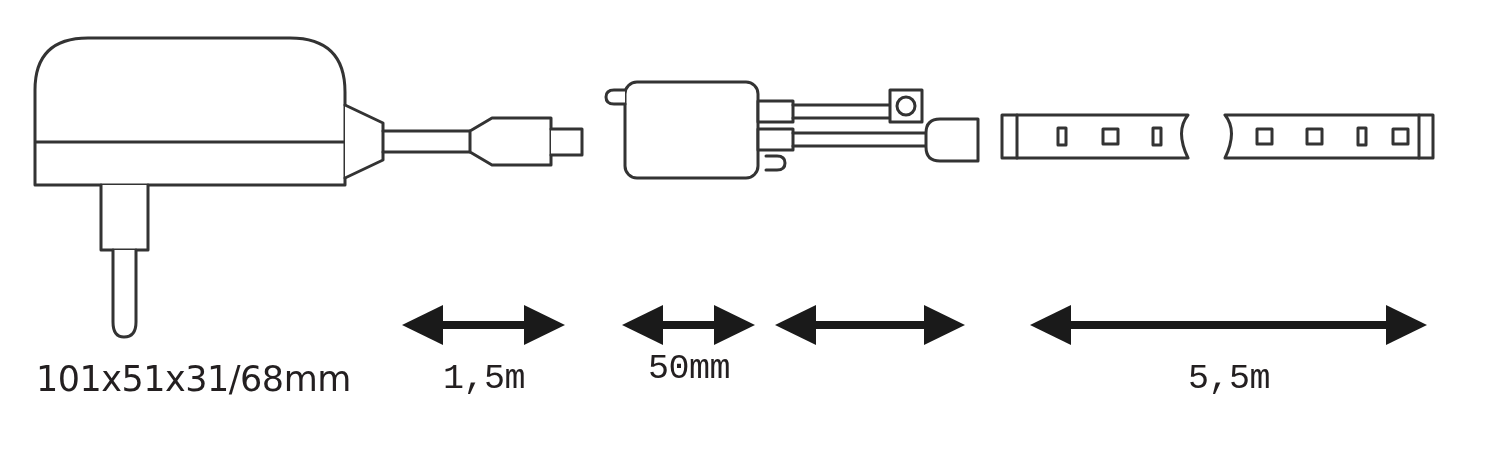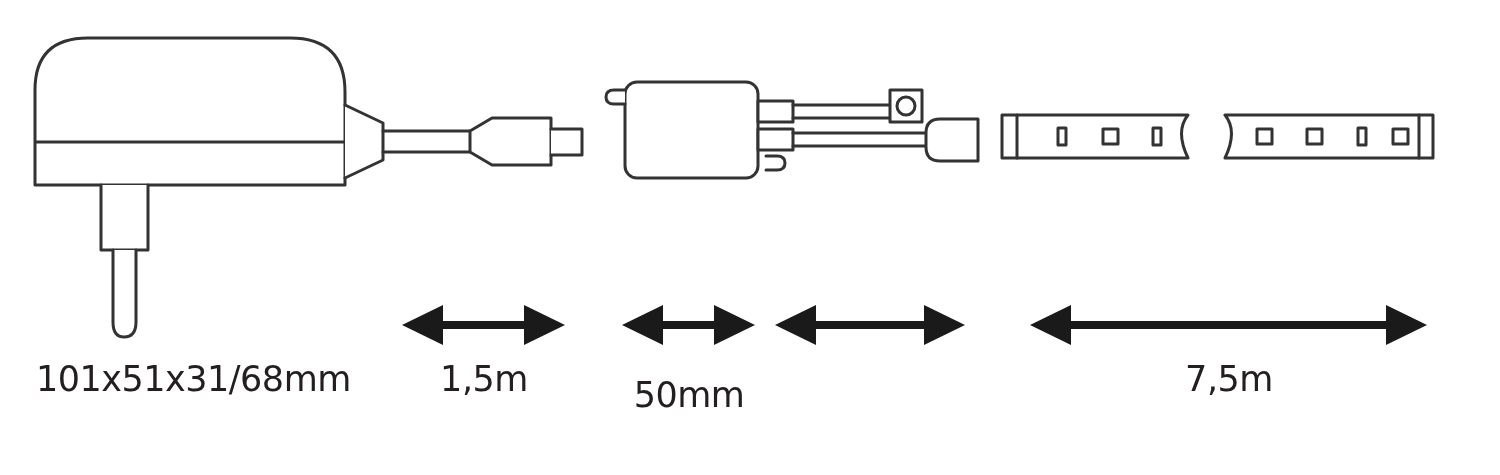--- a/index.html
+++ b/index.html
@@ -29,20 +29,21 @@
     font-family: "DejaVu Sans", sans-serif;
     font-size: 35px;
     font-weight: 400;
     letter-spacing: -0.5px;
     white-space: nowrap;
     line-height: 1;
   }
   .label-center {
     text-align: center;
     transform: translateX(-50%);
+    font-family: Liberation Mono, monospace;
   }
 </style>
 </head>
 <body>
 
 <div id="page">
 
   <svg id="diagram" viewBox="0 0 1500 475">
     <g fill="none" stroke="#333333" stroke-width="3" stroke-linejoin="round" stroke-linecap="round">
 
@@ -138,18 +139,18 @@
         <polygon points="1030,325 1071,305 1071,345"></polygon>
         <polygon points="1427,325 1386,305 1386,345"></polygon>
       </g>
     </g>
   </svg>
 
   <div class="label" style="left:36px; top:362px;">101x51x31/68mm</div>
 
   <div class="label label-center" style="left:484px; top:362px;">1,5m</div>
 
-  <div class="label label-center" style="left:689px; top:378px;">50mm</div>
+  <div class="label label-center" style="left:689px; top:352px;">50mm</div>
 
 
-  <div class="label label-center" style="left:1229px; top:362px;">7,5m</div>
+  <div class="label label-center" style="left:1229px; top:362px;">5,5m</div>
 
 </div>
 
 </body></html>

